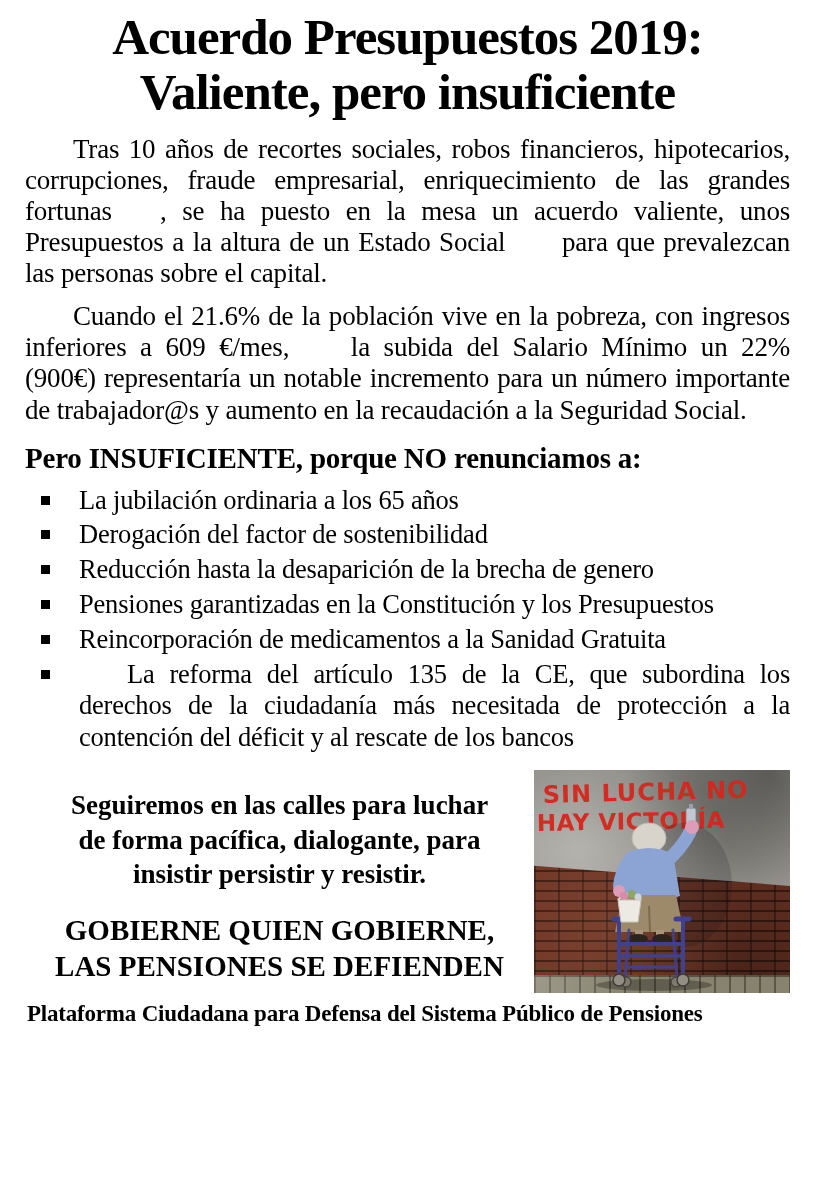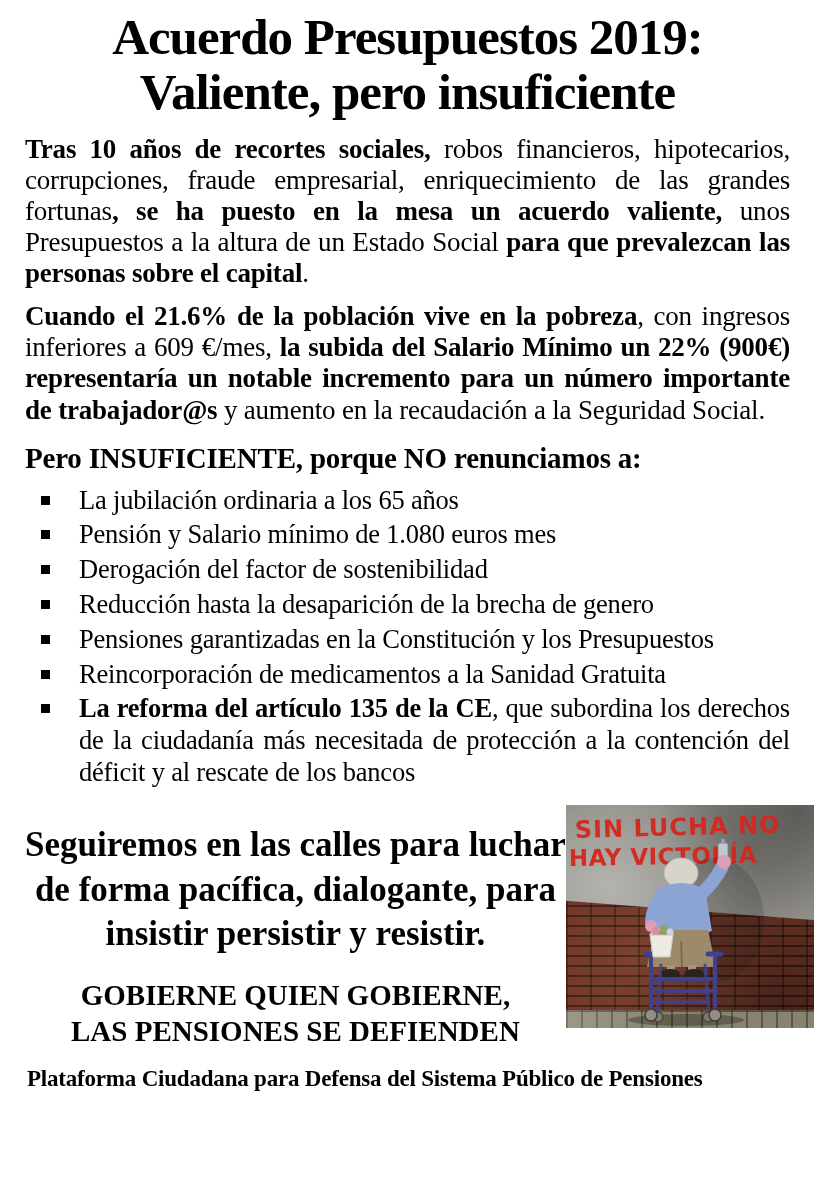--- a/index.html
+++ b/index.html
@@ -6,34 +6,34 @@
   body{width:814px;height:1187px;overflow:hidden;color:#000;
        font-family:"Liberation Serif","DejaVu Serif",serif;}
   .page{box-sizing:border-box;width:814px;height:1187px;padding:6px 24px 0 25px;}
 
   .title{margin:4px 0 14px;text-align:center;font-weight:bold;
          font-size:51px;line-height:1.08;letter-spacing:-1px;}
   .title span{display:block;white-space:nowrap;}
 
   .para{font-size:27px;line-height:1.15;text-align:justify;
         margin:0 0 12px;letter-spacing:-0.2px;}
-  .b{font-weight:bold;}
+  .b{font-weight:normal;margin-left:48px;}
 
   .list-heading{text-align:left;font-weight:bold;font-size:29px;
                 margin:16px 0 10px;letter-spacing:-0.2px;}
 
   ul.points{list-style:none;margin:0 0 0 12px;padding:0;}
   ul.points li{position:relative;padding-left:42px;font-size:26.5px;
                line-height:1.2;margin-bottom:3px;text-align:justify;
                letter-spacing:-0.2px;}
   .sq{position:absolute;left:4px;top:11px;width:9px;height:9px;background:#000;}
 
   .bottom{display:flex;margin-top:16px;}
   .closing-col{flex:1;text-align:center;font-weight:bold;padding-top:18px;}
-  .closing-1{font-size:35px;line-height:1.28;margin:0 0 20px;}
+  .closing-1{font-size:27px;line-height:1.28;margin:0 0 20px;}
   .closing-1 span,.closing-2 span{display:block;white-space:nowrap;}
   .closing-2{font-size:29px;line-height:1.25;margin:8px;}
 
   .photo{position:relative;width:256px;height:223px;flex:0 0 256px;overflow:hidden;}
   .brick-layer{position:absolute;inset:0;background-color:#6e3526;
     background-image:
       radial-gradient(circle at 30% 70%, rgba(255,190,140,.10), transparent 55%),
       radial-gradient(circle at 85% 95%, rgba(0,0,0,.35), transparent 55%),
       repeating-linear-gradient(to bottom, rgba(25,12,8,.6) 0 2px, transparent 2px 10px),
       repeating-linear-gradient(to right, rgba(25,12,8,.45) 0 2px, transparent 2px 24px);}
@@ -67,21 +67,21 @@
 
   <p class="para"><span class="b">Tras 10 años de recortes sociales, </span><span>robos financieros, hipotecarios, corrupciones, fraude empresarial, enriquecimiento de las grandes fortunas</span><span class="b">, se ha puesto en la mesa un acuerdo valiente, </span><span>unos Presupuestos a la altura de un Estado Social </span><span class="b">para que prevalezcan las personas sobre el capital</span><span>.</span></p>
 
   <p class="para"><span class="b">Cuando el 21.6% de la población vive en la pobreza</span><span>, con ingresos inferiores a 609 €/mes, </span><span class="b">la subida del Salario Mínimo un 22% (900€) representaría un notable incremento para un número importante de trabajador@s</span><span> y aumento en la recaudación  a la Seguridad Social.</span></p>
 
 
   <div class="list-heading">Pero INSUFICIENTE, porque NO renunciamos a:</div>
 
   <ul class="points">
     <li><span class="sq"></span><span>La jubilación ordinaria a los 65 años</span></li>
-    <li><span class="sq"></span><span>Pensión y Salario mínimo de 1.080 euros mes</span></li>
+    <li><span class="sq"></span></li>
     <li><span class="sq"></span></li>
     <li><span class="sq"></span><span>Derogación del factor de sostenibilidad</span></li>
     <li><span class="sq"></span><span>Reducción hasta la desaparición de la brecha de genero</span></li>
     <li><span class="sq"></span><span>Pensiones garantizadas en la Constitución y los Presupuestos</span></li>
     <li><span class="sq"></span><span>Reincorporación de medicamentos a la Sanidad Gratuita</span></li>
     <li><span class="sq"></span><span class="b">La reforma del artículo 135 de la CE</span><span>, que subordina los derechos de la ciudadanía más necesitada de protección a la contención del déficit y al rescate de los bancos</span></li>
   </ul>
 
   <div class="bottom">
     <div class="closing-col">

